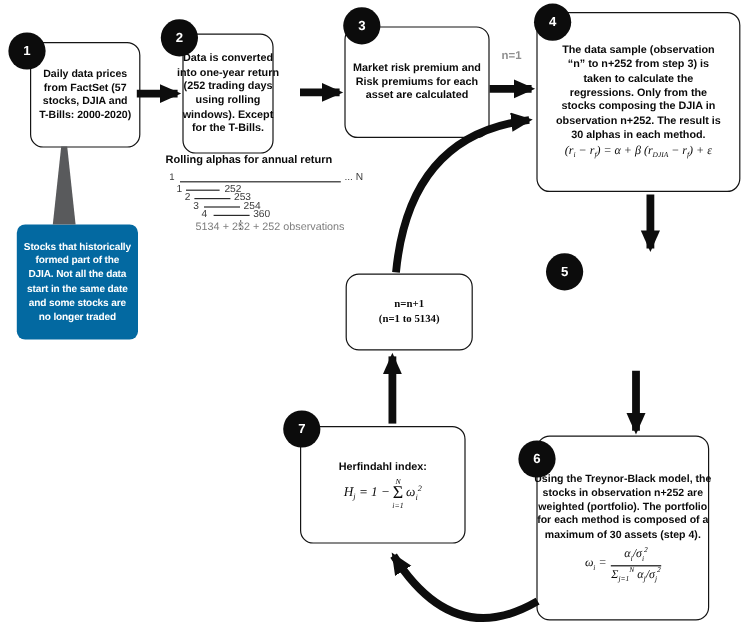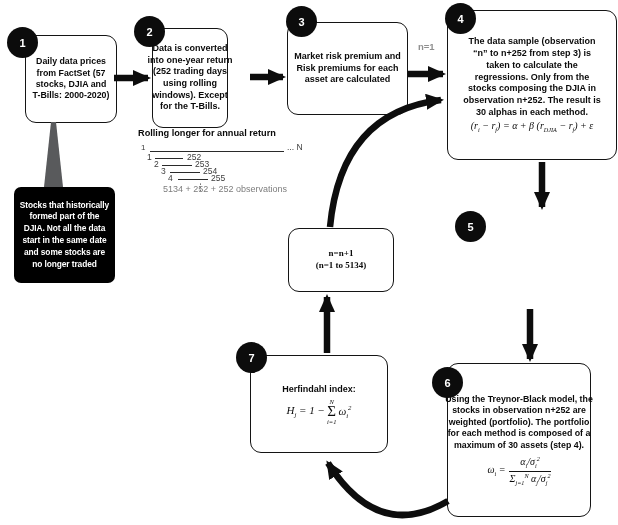--- a/index.html
+++ b/index.html
@@ -15,21 +15,21 @@
   .formula{font-family:"Liberation Serif",serif;font-style:italic;color:#0a0a0a;
        white-space:nowrap;line-height:1;}
   .formula sub,.formula sup{font-size:62%;font-style:italic;}
   .frac{display:inline-flex;flex-direction:column;text-align:center;vertical-align:middle;}
   .frac .num{border-bottom:1px solid #111;padding:0 3px 1px;}
   .frac .den{padding-top:1px;}
   .bigsum{display:inline-flex;flex-direction:column;align-items:center;vertical-align:middle;
        line-height:0.9;margin:0 2px;}
   .bigsum .top,.bigsum .bot{font-size:6.5px;}
   .bigsum .mid{font-size:15px;font-style:normal;}
-  .callout{position:absolute;left:14px;top:187px;width:101px;height:96px;background:#000000;
+  .callout{position:absolute;left:14px;top:187px;width:101px;height:96px;background:#0369a1;
        border-radius:7px;color:#fff;font-weight:bold;font-size:8.4px;line-height:1.4;
        letter-spacing:-0.1px;display:flex;align-items:center;justify-content:center;
        text-align:center;z-index:1;white-space:nowrap;}
   .muted{position:absolute;color:#8f8f8f;font-weight:bold;font-size:9.5px;z-index:1;}
   .rw{position:absolute;left:136px;top:128px;width:176px;height:96px;z-index:1;
       color:#3c3c3c;font-size:8.5px;}
   .rw .rw-title{position:absolute;left:2px;top:0;font-weight:bold;font-size:9.2px;color:#0a0a0a;white-space:nowrap;}
   .rw span{position:absolute;white-space:nowrap;}
   .rw .rline{position:absolute;border-top:1.3px solid #2a2a2a;}
   .rw .obs{position:absolute;left:27px;top:56px;color:#7d7d7d;font-size:9px;white-space:nowrap;}
@@ -111,38 +111,38 @@
     <div class="box-text">n=n+1<br>(n=1 to 5134)</div>
   </div>
 
   <div class="callout">
     <div>Stocks that historically<br>formed part of the<br>DJIA. Not all the data<br>start in the same date<br>and some stocks are<br>no longer traded</div>
   </div>
 
   <div class="muted" style="left:418px;top:41px;">n=1</div>
 
   <div class="rw">
-    <div class="rw-title">Rolling longer for annual return</div>
+    <div class="rw-title">Rolling alphas for annual return</div>
     <span style="left:5px;top:15px;font-size:8px;">1</span>
     <span class="rline" style="left:14px;top:23px;width:134px;"></span>
     <span style="left:151px;top:14px;">... N</span>
 
     <span style="left:11px;top:24px;">1</span>
     <span class="rline" style="left:19px;top:30px;width:28px;"></span>
     <span style="left:51px;top:24px;">252</span>
 
     <span style="left:18px;top:31px;">2</span>
     <span class="rline" style="left:26px;top:37px;width:30px;"></span>
     <span style="left:59px;top:31px;">253</span>
 
     <span style="left:25px;top:38px;">3</span>
     <span class="rline" style="left:34px;top:44px;width:30px;"></span>
     <span style="left:67px;top:38px;">254</span>
 
     <span style="left:32px;top:45px;">4</span>
     <span class="rline" style="left:42px;top:51px;width:30px;"></span>
-    <span style="left:75px;top:45px;">255</span>
+    <span style="left:75px;top:45px;">360</span>
 
     <span style="left:60px;top:54px;font-size:9px;">⋮</span>
     <span class="obs">5134 + 252 + 252 observations</span>
   </div>
 
 </div>
 
 </body></html>

